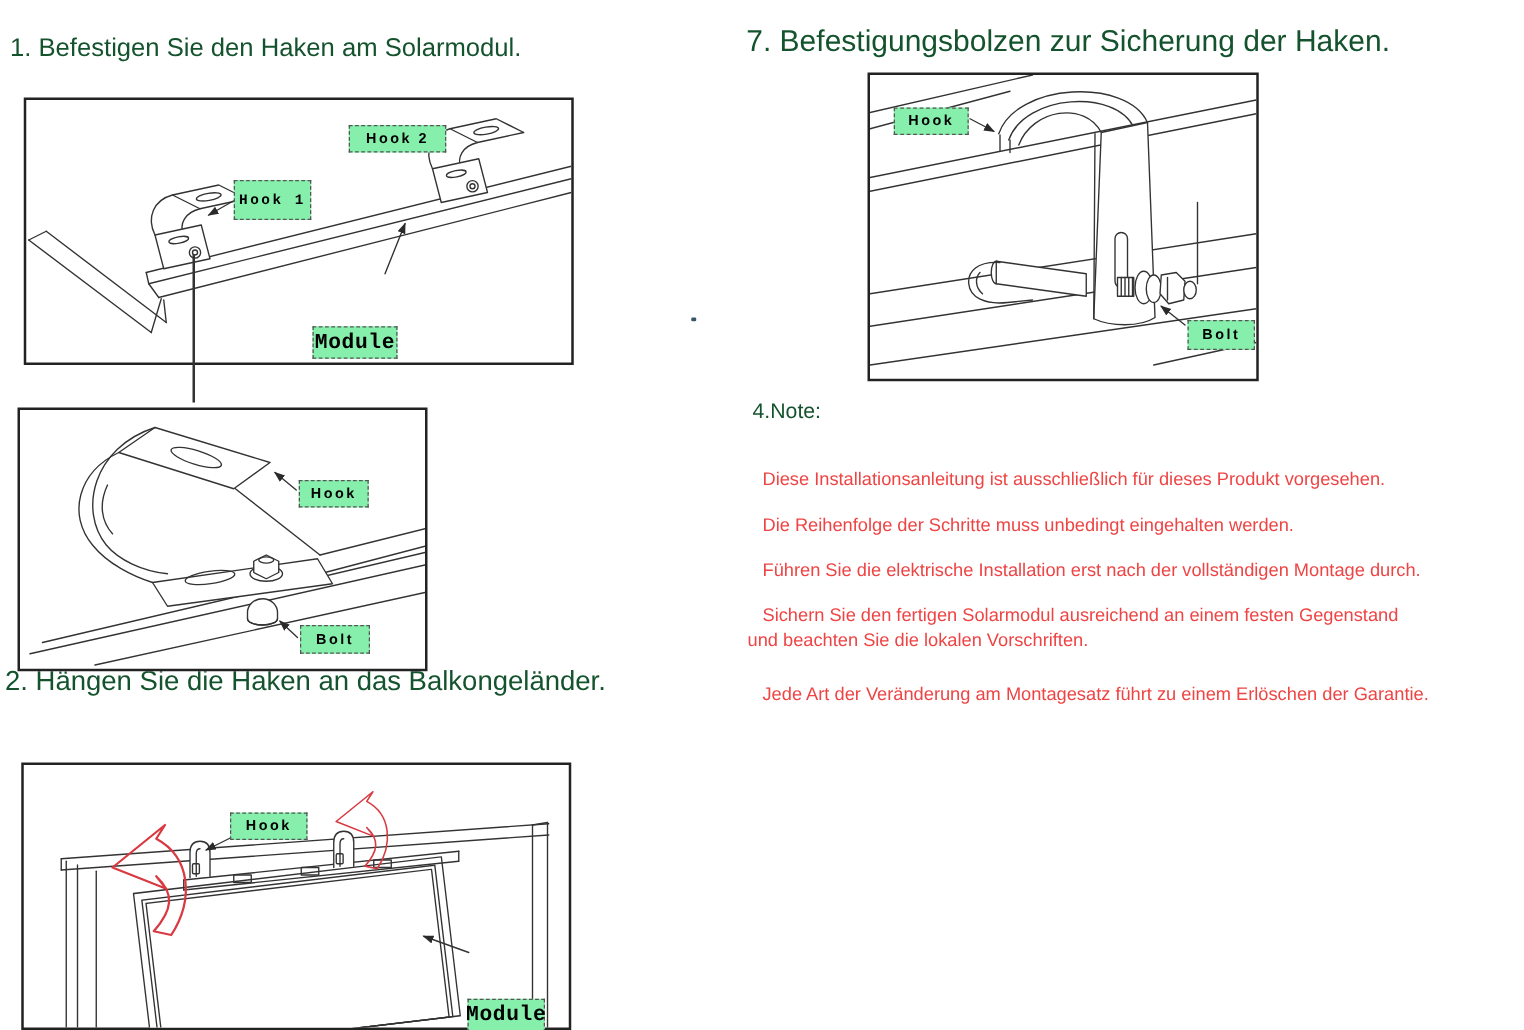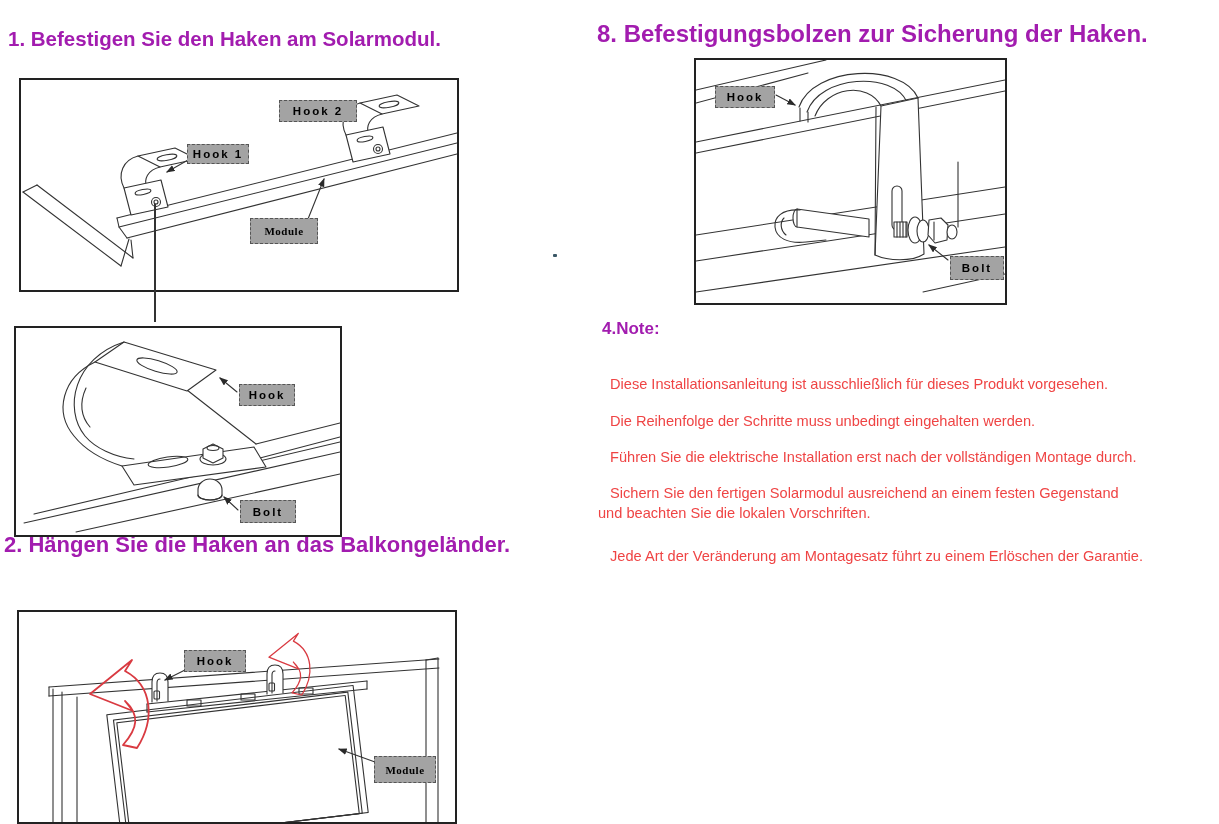--- a/index.html
+++ b/index.html
@@ -1,50 +1,50 @@
 <!DOCTYPE html>
 <html><head>
 <meta charset="utf-8">
 <style>
   html,body { margin:0; padding:0; }
   body {
     width:1219px; height:824px; position:relative; overflow:hidden;
     background:#ffffff; font-family:"Liberation Sans", sans-serif;
   }
-  .h { position:absolute; color:#a21caf; white-space:nowrap; font-weight:bold; margin:0; }
+  .h { position:absolute; color:#14532d; white-space:nowrap; font-weight:normal; margin:0; }
   #h1 { left:8px;   top:27px;  font-size:20.5px; }
   #h2 { left:4px;   top:532px; font-size:22px; }
   #h3 { left:597px; top:20px;  font-size:24px; }
   #h4 { left:602px; top:319px; font-size:17px; }
   .note-line { position:absolute; font-size:14.6px; color:#ef4444; white-space:nowrap; }
   .panel { position:absolute; border:2px solid #222; background:#fff; box-sizing:content-box; }
   .panel svg { position:absolute; left:0; top:0; }
   .tag {
-    position:absolute; border:1.6px dashed #555; background:#a3a3a3; z-index:6;
+    position:absolute; border:1.6px dashed #555; background:#86efac; z-index:6;
     display:flex; align-items:center; justify-content:center;
     font-weight:bold; font-size:11.5px; letter-spacing:2px; color:#000;
     box-sizing:border-box; white-space:nowrap;text-align:right;
   }
-  .tag.serif { font-family:Liberation Serif, serif; font-size:11px; letter-spacing:0.5px; }
+  .tag.serif { font-family:Liberation Mono, monospace; font-size:17px; letter-spacing:0.5px;margin-top:43px; }
   
   svg path, svg rect, svg ellipse, svg circle, svg line {
     stroke:#333; stroke-width:1.1; fill:none; stroke-linejoin:round; stroke-linecap:round;
   }
   svg .f  { fill:#ffffff; }
   svg .dk { fill:#2a2a2a; stroke:none; }
   svg .red { stroke-width:1.8; }
   #connector-line { position:absolute; left:154px; top:204px; width:1.5px; height:118px; background:#333; z-index:4; }
   #stray-dot { position:absolute; left:553px; top:254px; width:4px; height:3px; background:#3a5766; border-radius:1px; }
 </style>
 </head>
 <body>
 
 <p id="h1" class="h">1. Befestigen Sie den Haken am Solarmodul.</p>
 <p id="h2" class="h">2. Hängen Sie die Haken an das Balkongeländer.</p>
-<p id="h3" class="h">8. Befestigungsbolzen zur Sicherung der Haken.</p>
+<p id="h3" class="h">7. Befestigungsbolzen zur Sicherung der Haken.</p>
 <p id="h4" class="h">4.Note:</p>
 
 <div class="panel" style="left:19px; top:78px; width:436px; height:210px;">
   <svg width="436" height="210" viewBox="0 0 436 210">
     <defs>
       <marker id="ah1" markerWidth="10" markerHeight="8" refX="7" refY="3" orient="auto">
         <path class="dk" d="M0,0 L8,3 L0,6 Z"></path>
       </marker>
     </defs>
     <g>
@@ -66,21 +66,21 @@
       <path class="f" d="M103,108 L140,100 L147,127 L110,135 Z"></path>
       <ellipse cx="122" cy="112" rx="8" ry="2.5" transform="rotate(-11 122 112)"></ellipse>
       <circle class="f" cx="135" cy="122" r="4.5"></circle>
       <circle cx="135" cy="122" r="2"></circle>
     </g>
     <use href="#hookA" transform="translate(222,-53)"></use>
     <path d="M167,80 L146,92" marker-end="url(#ah1)"></path>
     <path d="M319,30 L330,40" marker-end="url(#ah1)"></path>
     <path d="M287,139 L303,99" marker-end="url(#ah1)"></path>
   </svg>
-  <div class="tag" style="left:166px; top:64px; width:62px; height:20px;">Hook 1</div>
+  <div class="tag" style="left:166px; top:64px; width:62px; height:32px;font-family:Liberation Mono, monospace;">Hook 1</div>
   <div class="tag" style="left:258px; top:20px; width:78px; height:22px;">Hook 2</div>
   <div class="tag serif" style="left:229px; top:138px; width:68px; height:26px;">Module</div>
 </div>
 
 <div id="connector-line"></div>
 
 <div class="panel" style="left:14px; top:326px; width:324px; height:207px;">
   <svg width="324" height="207" viewBox="0 0 324 207">
     <defs>
       <marker id="ah2" markerWidth="10" markerHeight="8" refX="7" refY="3" orient="auto">

